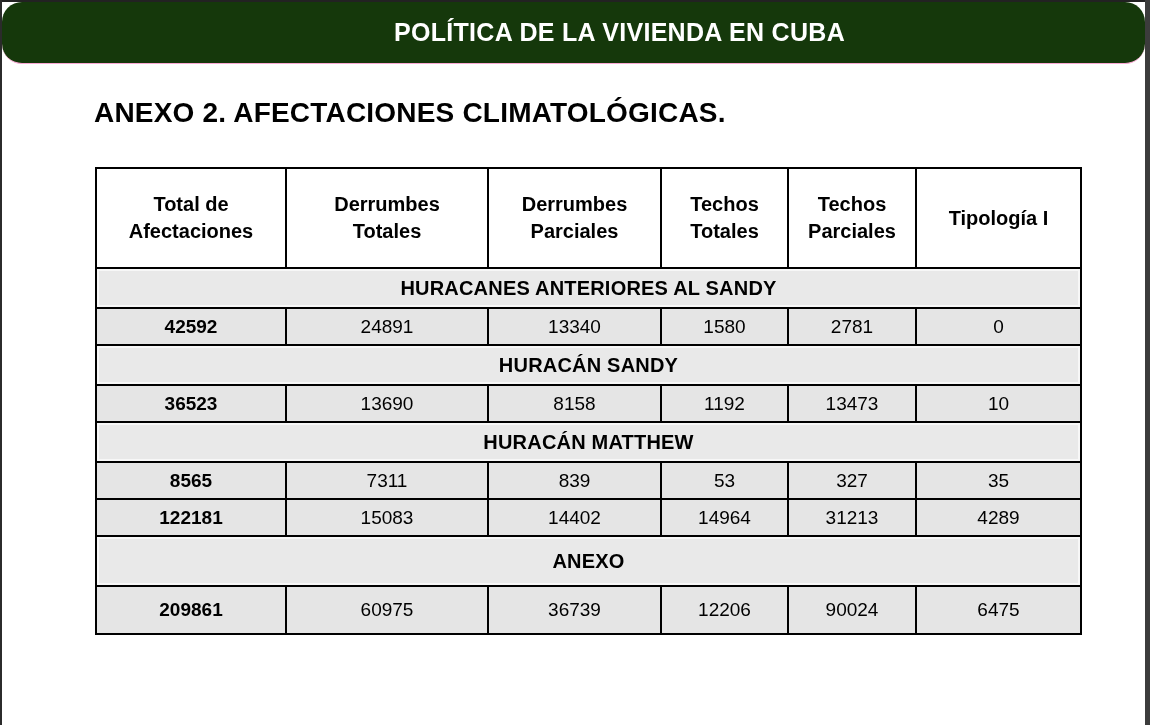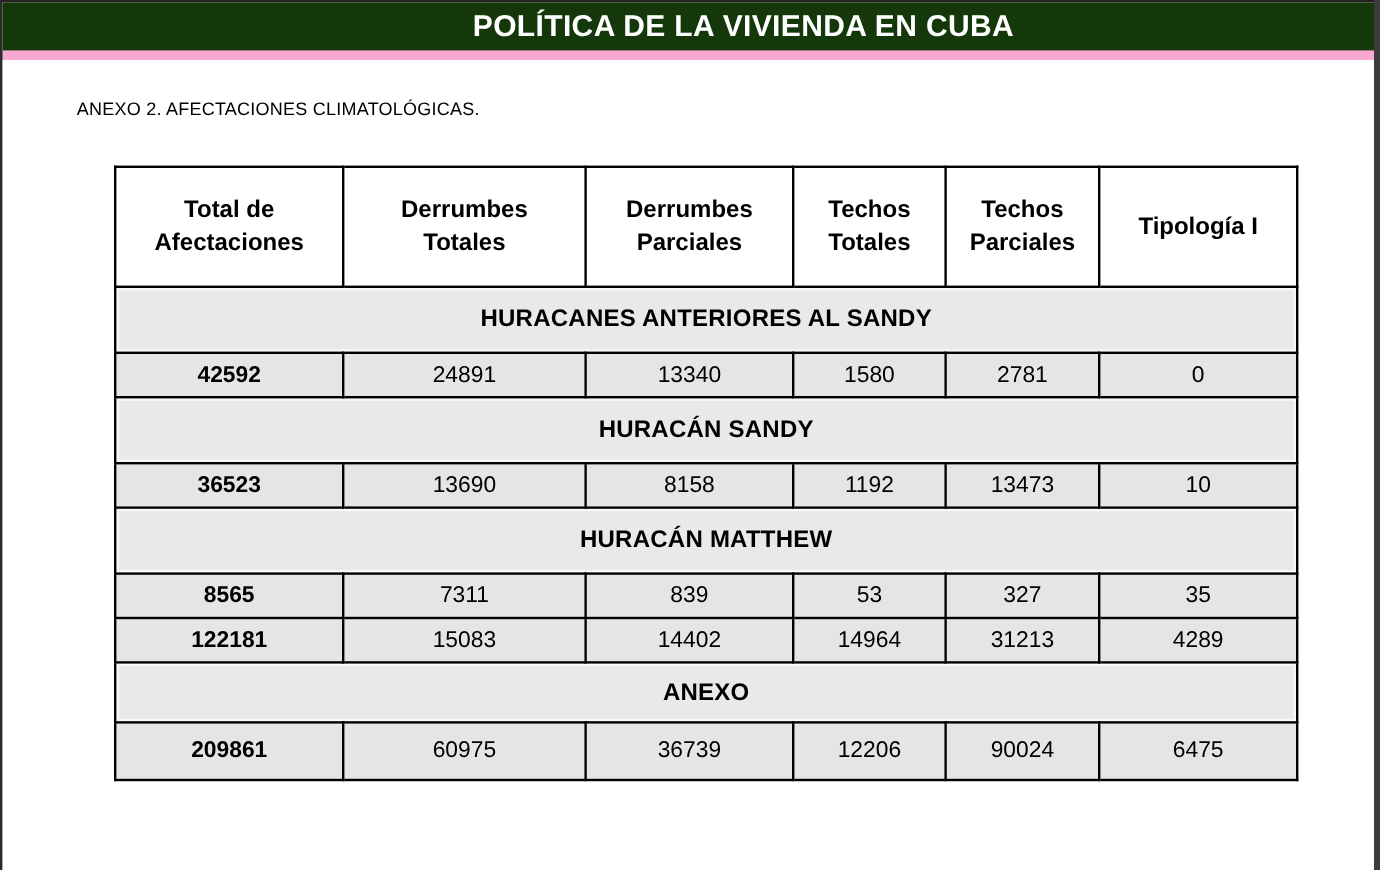--- a/index.html
+++ b/index.html
@@ -17,41 +17,42 @@
     background: #ffffff;
     overflow: hidden;
   }
   
   .edge-top    { position:absolute; top:0; left:0; right:0; height:2px; background:#222; z-index:5; }
   .edge-left   { position:absolute; top:0; left:0; bottom:0; width:2px; background:#2b2b2b; z-index:5; }
   .edge-right  { position:absolute; top:0; right:0; bottom:0; width:5px; background:#3c3c3c; z-index:5; }
 
   .banner {
     margin: 2px 5px 0 2px;
-    height: 48px;
+    height: 62px;
     background: var(--banner_bg, #15380b);
-    border-bottom: 8px solid #f9a8d4;
+    border-bottom: 1px solid #f9a8d4;
     display: flex;
     align-items: center;
     justify-content: center;
     padding-left: 92px; 
+    border-radius: 20px;
   }
   .banner h1 {
     margin: 0;
     color: var(--banner_text, #ffffff);
     font-size: 25px;
     font-weight: bold;
     letter-spacing: 0.3px;
     white-space: nowrap;
   }
 
   .annex-heading {
-    margin: 33px 0 0 64px;
-    font-size: 15px;
-    font-weight: normal;
+    margin: 33px 0 0 94px;
+    font-size: 28px;
+    font-weight: bold;
     letter-spacing: 0.2px;
   }
 
   table.afectaciones {
     border-collapse: collapse;
     table-layout: fixed;
     width: 985px;
     margin: 38px 0 0 95px;
   }
   table.afectaciones th,
@@ -64,21 +65,21 @@
   }
   th.col-header {
     height: 100px;
     font-size: 20px;
     font-weight: bold;
     white-space: pre-line;
     line-height: 1.35;
     background: #fff;
   }
   tr.section-row td {
-    height: 55px;
+    height: 40px;
     background: var(--section_bg, #e9e9e9);
     box-shadow: inset 0 0 0 2px rgba(255,255,255,0.65);
     font-size: 20px;
     font-weight: bold;
     letter-spacing: 0.2px;
   }
   tr.section-row.total-row td { height: 50px; }
   tr.data-row td {
     height: 37px;
     font-size: 19px;

